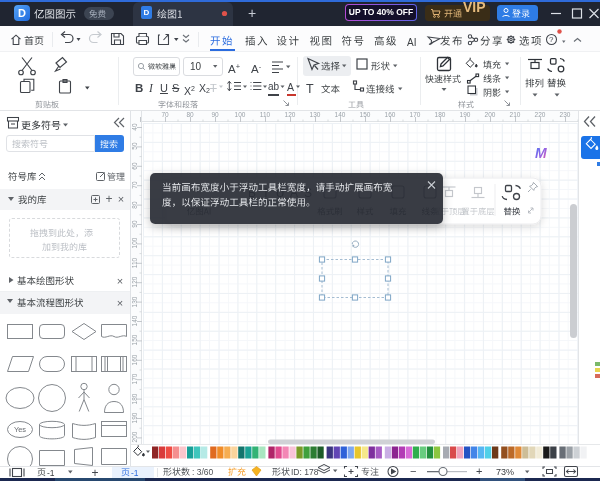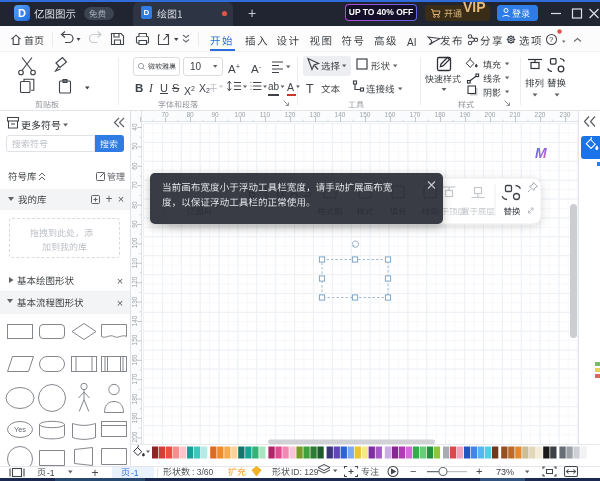--- a/index.html
+++ b/index.html
@@ -117,21 +117,21 @@
 <div class="abs lib" style="left:125px;top:395px;width:20px;height:8px;color:#9aa1a8;font-size:6.5px;line-height:8px;text-align:center;transform:rotate(-90deg)">180</div>
 <div class="abs lib" style="left:125px;top:414px;width:20px;height:8px;color:#9aa1a8;font-size:6.5px;line-height:8px;text-align:center;transform:rotate(-90deg)">190</div>
 <div class="abs lib" style="left:125px;top:433px;width:20px;height:8px;color:#9aa1a8;font-size:6.5px;line-height:8px;text-align:center;transform:rotate(-90deg)">200</div>
 <div class="abs" style="left:150px;top:173px;width:293px;height:51px;background:rgba(37,41,49,0.91);border-radius:5px;box-shadow:0 3px 10px rgba(0,0,0,0.25);z-index:40"></div>
 <div class="abs lib" style="left:47px;top:468px;width:14px;color:#3c4043;font-size:8.5px;line-height:10px">-1</div>
 <div class="abs lib" style="left:89px;top:465.5px;width:12px;color:#41454c;font-size:12px;line-height:14px;text-align:center">+</div>
 <div class="abs" style="left:112px;top:466.5px;width:42px;height:11.5px;background:#eaf2fd"></div>
 <div class="abs lib" style="left:131px;top:468px;width:14px;color:#2b6cdf;font-size:8.5px;line-height:10px">-1</div>
 <div class="abs" style="left:157px;top:468px;width:1px;height:9px;background:#e3e5e8"></div>
 <div class="abs lib" style="left:192px;top:467px;color:#4d5156;font-size:8.5px;line-height:11px">: 3/60</div>
-<div class="abs lib" style="left:291px;top:467px;color:#4d5156;font-size:8.5px;line-height:11px">ID: 129</div>
+<div class="abs lib" style="left:291px;top:467px;color:#4d5156;font-size:8.5px;line-height:11px">ID: 178</div>
 <div class="abs lib" style="left:410px;top:465px;width:12px;color:#41454c;font-size:11px;line-height:13px">−</div>
 <div class="abs lib" style="left:476px;top:465px;width:12px;color:#41454c;font-size:11px;line-height:13px">+</div>
 <div class="abs lib" style="left:496px;top:467px;color:#3c4043;font-size:9px;line-height:11px">73%</div>
 <svg class="abs" style="left:0;top:0;z-index:30" width="600" height="481" viewBox="0 0 600 481">
     <filter id="fsh" x="-20%" y="-20%" width="140%" height="140%">
       <feDropShadow dx="0" dy="2" stdDeviation="4" flood-color="#000" flood-opacity="0.15"></feDropShadow>
     </filter>
     <rect x="166" y="178" width="375" height="46" rx="8" fill="#fff" stroke="#ececee" stroke-width="1" filter="url(#fsh)"></rect>
     <use href="#g0" transform="translate(186.7 214.5) scale(0.008500 -0.008500)" fill="#60656c"></use>
     <use href="#g1" transform="translate(195.2 214.5) scale(0.008500 -0.008500)" fill="#60656c"></use>

